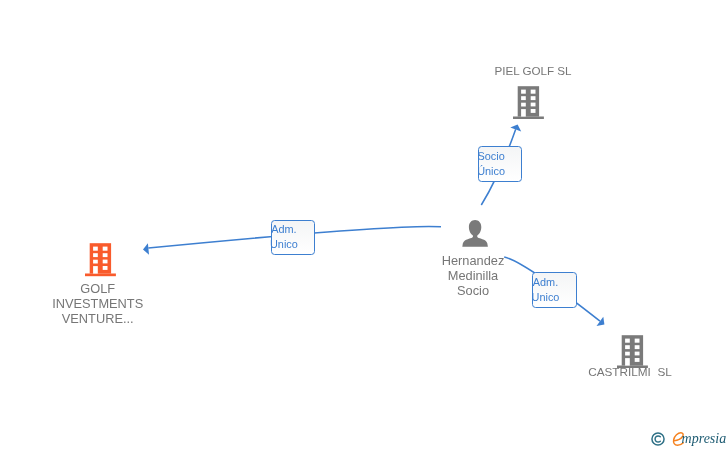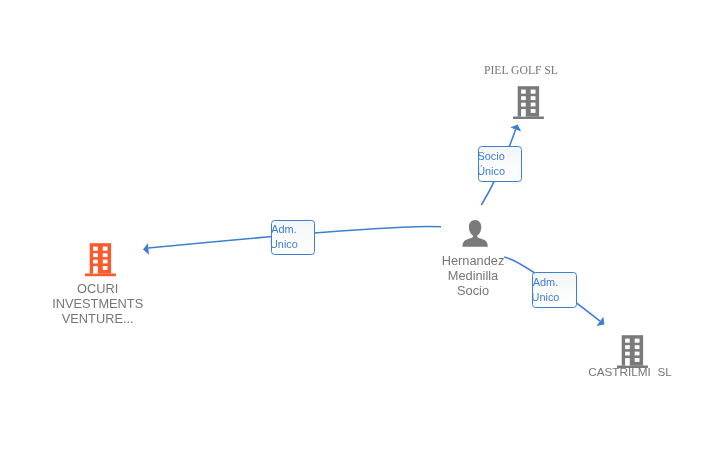--- a/index.html
+++ b/index.html
@@ -57,40 +57,40 @@
               <rect x="8.1" y="3.6" width="4.7" height="4.1"></rect>
               <rect x="17.7" y="3.6" width="4.8" height="4.1"></rect>
               <rect x="8.1" y="10.2" width="4.7" height="3.9"></rect>
               <rect x="17.7" y="10.2" width="4.8" height="3.9"></rect>
               <rect x="8.1" y="16.7" width="4.7" height="3.8"></rect>
               <rect x="17.7" y="16.6" width="4.8" height="3.8"></rect>
               <rect x="8.1" y="23.1" width="4.7" height="7.5"></rect>
               <rect x="17.7" y="23.0" width="4.8" height="3.9"></rect>
             </g>
           </svg></span>
-        <div class="node-label" style="left: 431px; top: 63px; width: 180px; font-size: 11.65px; font-family: Liberation Serif, serif;">PIEL GOLF SL</div>
+        <div class="node-label" style="left: 443px; top: 63px; width: 180px; font-size: 11.65px;">PIEL GOLF SL</div>
       </div>
       <div class="node">
         <span class="node-icon" style="left: 84.8px; top: 243.4px;"><svg width="31" height="33.3" viewBox="0 0 31 33.3">
             <g fill="#f95b2c">
               <rect x="4.7" y="0.2" width="21.4" height="30.4"></rect>
               <rect x="0" y="30.5" width="30.9" height="2.7"></rect>
             </g>
             <g fill="#ffffff">
               <rect x="8.1" y="3.6" width="4.7" height="4.1"></rect>
               <rect x="17.7" y="3.6" width="4.8" height="4.1"></rect>
               <rect x="8.1" y="10.2" width="4.7" height="3.9"></rect>
               <rect x="17.7" y="10.2" width="4.8" height="3.9"></rect>
               <rect x="8.1" y="16.7" width="4.7" height="3.8"></rect>
               <rect x="17.7" y="16.6" width="4.8" height="3.8"></rect>
               <rect x="8.1" y="23.1" width="4.7" height="7.5"></rect>
               <rect x="17.7" y="23.0" width="4.8" height="3.9"></rect>
             </g>
           </svg></span>
-        <div class="node-label" style="left: 7.7px; top: 281.2px; width: 180px; font-size: 12.8px;">OCURI
+        <div class="node-label" style="left: 7.7px; top: 281.2px; width: 180px; font-size: 12.8px;">GOLF
 INVESTMENTS
 VENTURE...</div>
       </div>
       <div class="node">
         <span class="node-icon" style="left: 462.2px; top: 219.8px;"><svg width="26.2" height="26.8" viewBox="0 0 26.2 26.8">
             <path fill="#7a7a7a" d="M13.1,0 C16.7,0 19.3,2.8 19.3,6.9 C19.3,10.5 17.6,13.9 15.8,14.9 C15.4,15.2 15.2,15.6 15.2,16.2 C15.2,17.1 15.8,17.7 16.8,18.0 C19.4,18.7 21.8,19.5 23.3,20.6 C24.8,21.8 25.4,23.0 25.6,24.9 L25.9,26.8 L0.3,26.8 L0.6,24.9 C0.8,23.0 1.4,21.8 2.9,20.6 C4.4,19.5 6.8,18.7 9.4,18.0 C10.4,17.7 11.0,17.1 11.0,16.2 C11.0,15.6 10.8,15.2 10.4,14.9 C8.6,13.9 6.9,10.5 6.9,6.9 C6.9,2.8 9.5,0 13.1,0 Z"></path>
           </svg></span>
         <div class="node-label" style="left: 383px; top: 253.2px; width: 180px; font-size: 12.8px;">Hernandez
 Medinilla
 Socio</div>
@@ -115,14 +115,28 @@
         <div class="node-label" style="left: 540px; top: 364px; width: 180px; font-size: 11.75px;">CASTRILMI  SL</div>
       </div>
     </div>
 
   <div id="edge-labels-layer">
       <div class="edge-label" style="left: 477.9px; top: 146.1px; width: 44.4px; height: 35.9px; border-color: rgb(61, 127, 208); color: rgb(61, 127, 208);"><span>Socio</span><span>Único</span></div>
       <div class="edge-label" style="left: 270.8px; top: 219.6px; width: 44.2px; height: 35.5px; border-color: rgb(61, 127, 208); color: rgb(61, 127, 208);"><span>Adm.</span><span>Unico</span></div>
       <div class="edge-label" style="left: 531.9px; top: 272.3px; width: 45.2px; height: 35.6px; border-color: rgb(61, 127, 208); color: rgb(61, 127, 208);"><span>Adm.</span><span>Unico</span></div>
     </div>
 
+  <div id="watermark">
+    <span id="wm-c" title="©">
+      <svg width="14" height="14" viewBox="0 0 14 14">
+        <circle cx="7" cy="7" r="6.05" fill="none" stroke="#2e7086" stroke-width="1.5"></circle>
+        <path d="M9.3 4.85a3.05 3.05 0 1 0 0 4.3" fill="none" stroke="#2e7086" stroke-width="1.45" stroke-linecap="round"></path>
+      </svg>
+    </span>
+    <span id="wm-e" title="e">
+      <svg width="13.2" height="17" viewBox="0 0 13.2 17">
+        <path d="M2.0 10.8c3.4-0.4 7.2-2.2 8.6-4.3 1.3-2.0 0.3-3.8-1.7-3.8-3.0 0-6.4 3.3-7.2 6.8-0.8 3.5 0.9 5.8 3.8 5.8 2.2 0 4.2-1.0 5.8-2.6" fill="none" stroke="#f5821f" stroke-width="1.45" stroke-linecap="round" stroke-linejoin="round"></path>
+      </svg>
+    </span>
+    <span id="wm-rest">mpresia</span>
+  </div>
 
 </div>
 
 </body></html>

